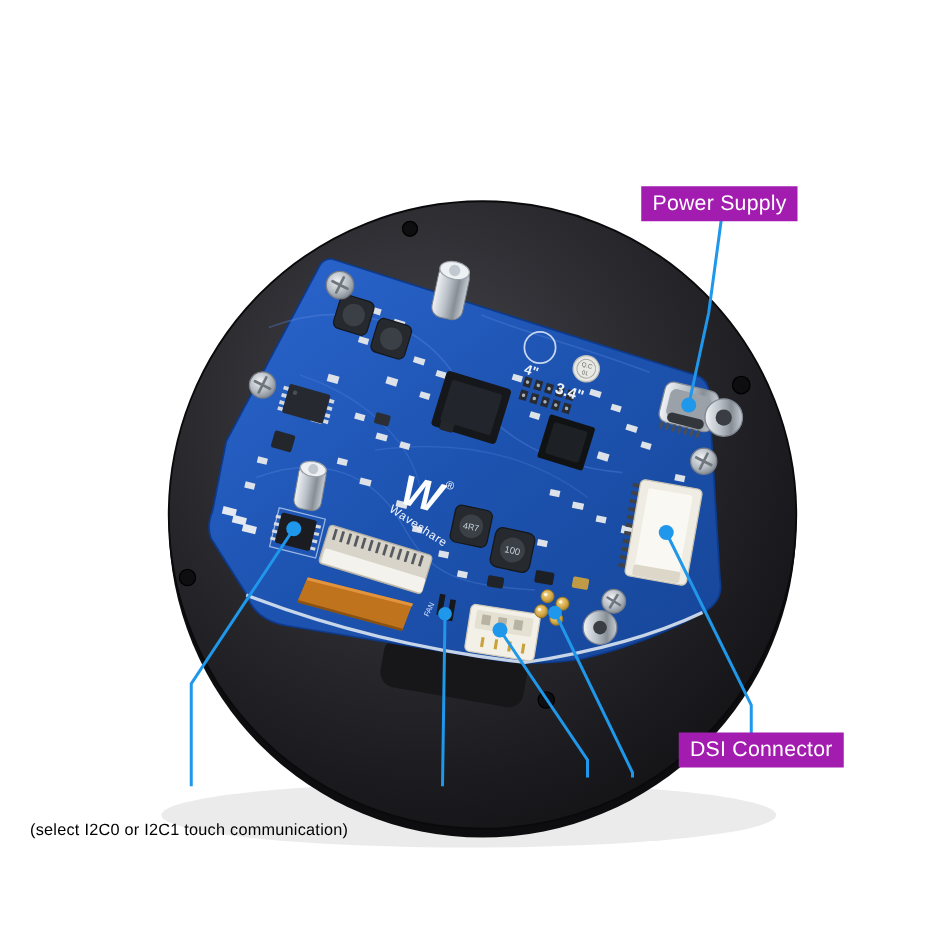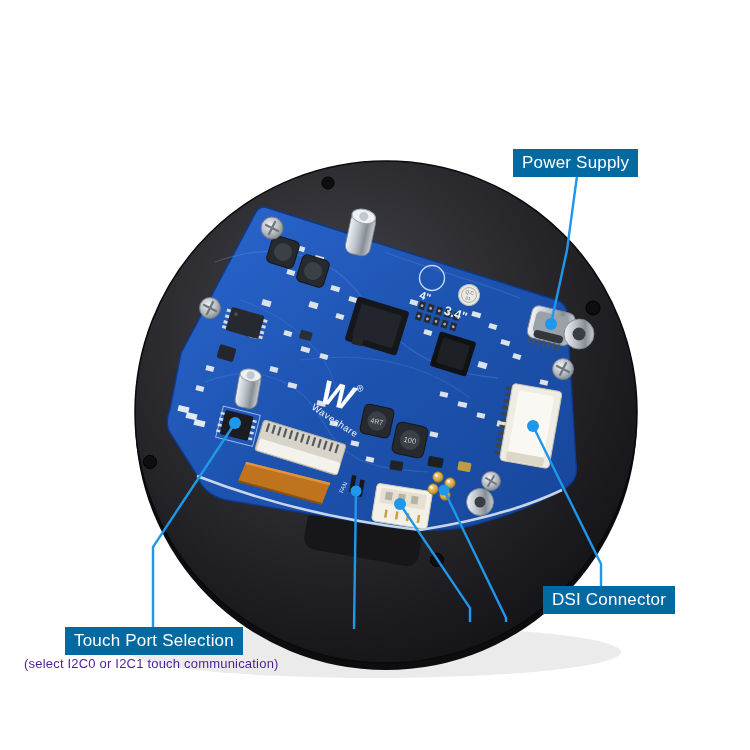--- a/index.html
+++ b/index.html
@@ -1,21 +1,21 @@
 <!DOCTYPE html>
 <html><head>
 <meta charset="utf-8">
 <style>
   html,body{margin:0;padding:0;background:#fff;}
   .stage{position:relative;width:750px;height:750px;background:#ffffff;overflow:hidden;
          font-family:"Liberation Sans",sans-serif;}
   .stage svg{position:absolute;left:0;top:0;}
-  .callout{position:absolute;background:#0369a1;color:#ffffff;font-size:17px;line-height:21px;
+  .callout{position:absolute;background:#a21caf;color:#ffffff;font-size:17px;line-height:21px;
            padding:3px 9px 4px;white-space:nowrap;letter-spacing:.2px;}
-  .note{position:absolute;color:#4c1d95;font-size:13px;line-height:16px;white-space:nowrap;letter-spacing:.2px;}
+  .note{position:absolute;color:#000000;font-size:13px;line-height:16px;white-space:nowrap;letter-spacing:.2px;}
 </style>
 </head>
 <body>
 
 <div class="stage">
 
 <svg width="750" height="750" viewBox="0 0 750 750">
   <defs>
     <radialGradient id="discG" cx="40%" cy="33%" r="75%">
       <stop offset="0%" stop-color="#45454b"></stop>
@@ -361,17 +361,16 @@
     <circle cx="235" cy="423" r="6"></circle>
   </g>
 </svg>
 
 <div class="callout" style="left:513px;top:149px;">Power Supply</div>
 
 <div class="callout" style="left:543px;top:586px;">DSI Connector</div>
 
 
 
-<div class="callout" style="left:65px;top:627px;">Touch Port Selection</div>
 
 <div class="note" style="left:24px;top:656px;">(select I2C0 or I2C1 touch communication)</div>
 
 </div>
 
 </body></html>

